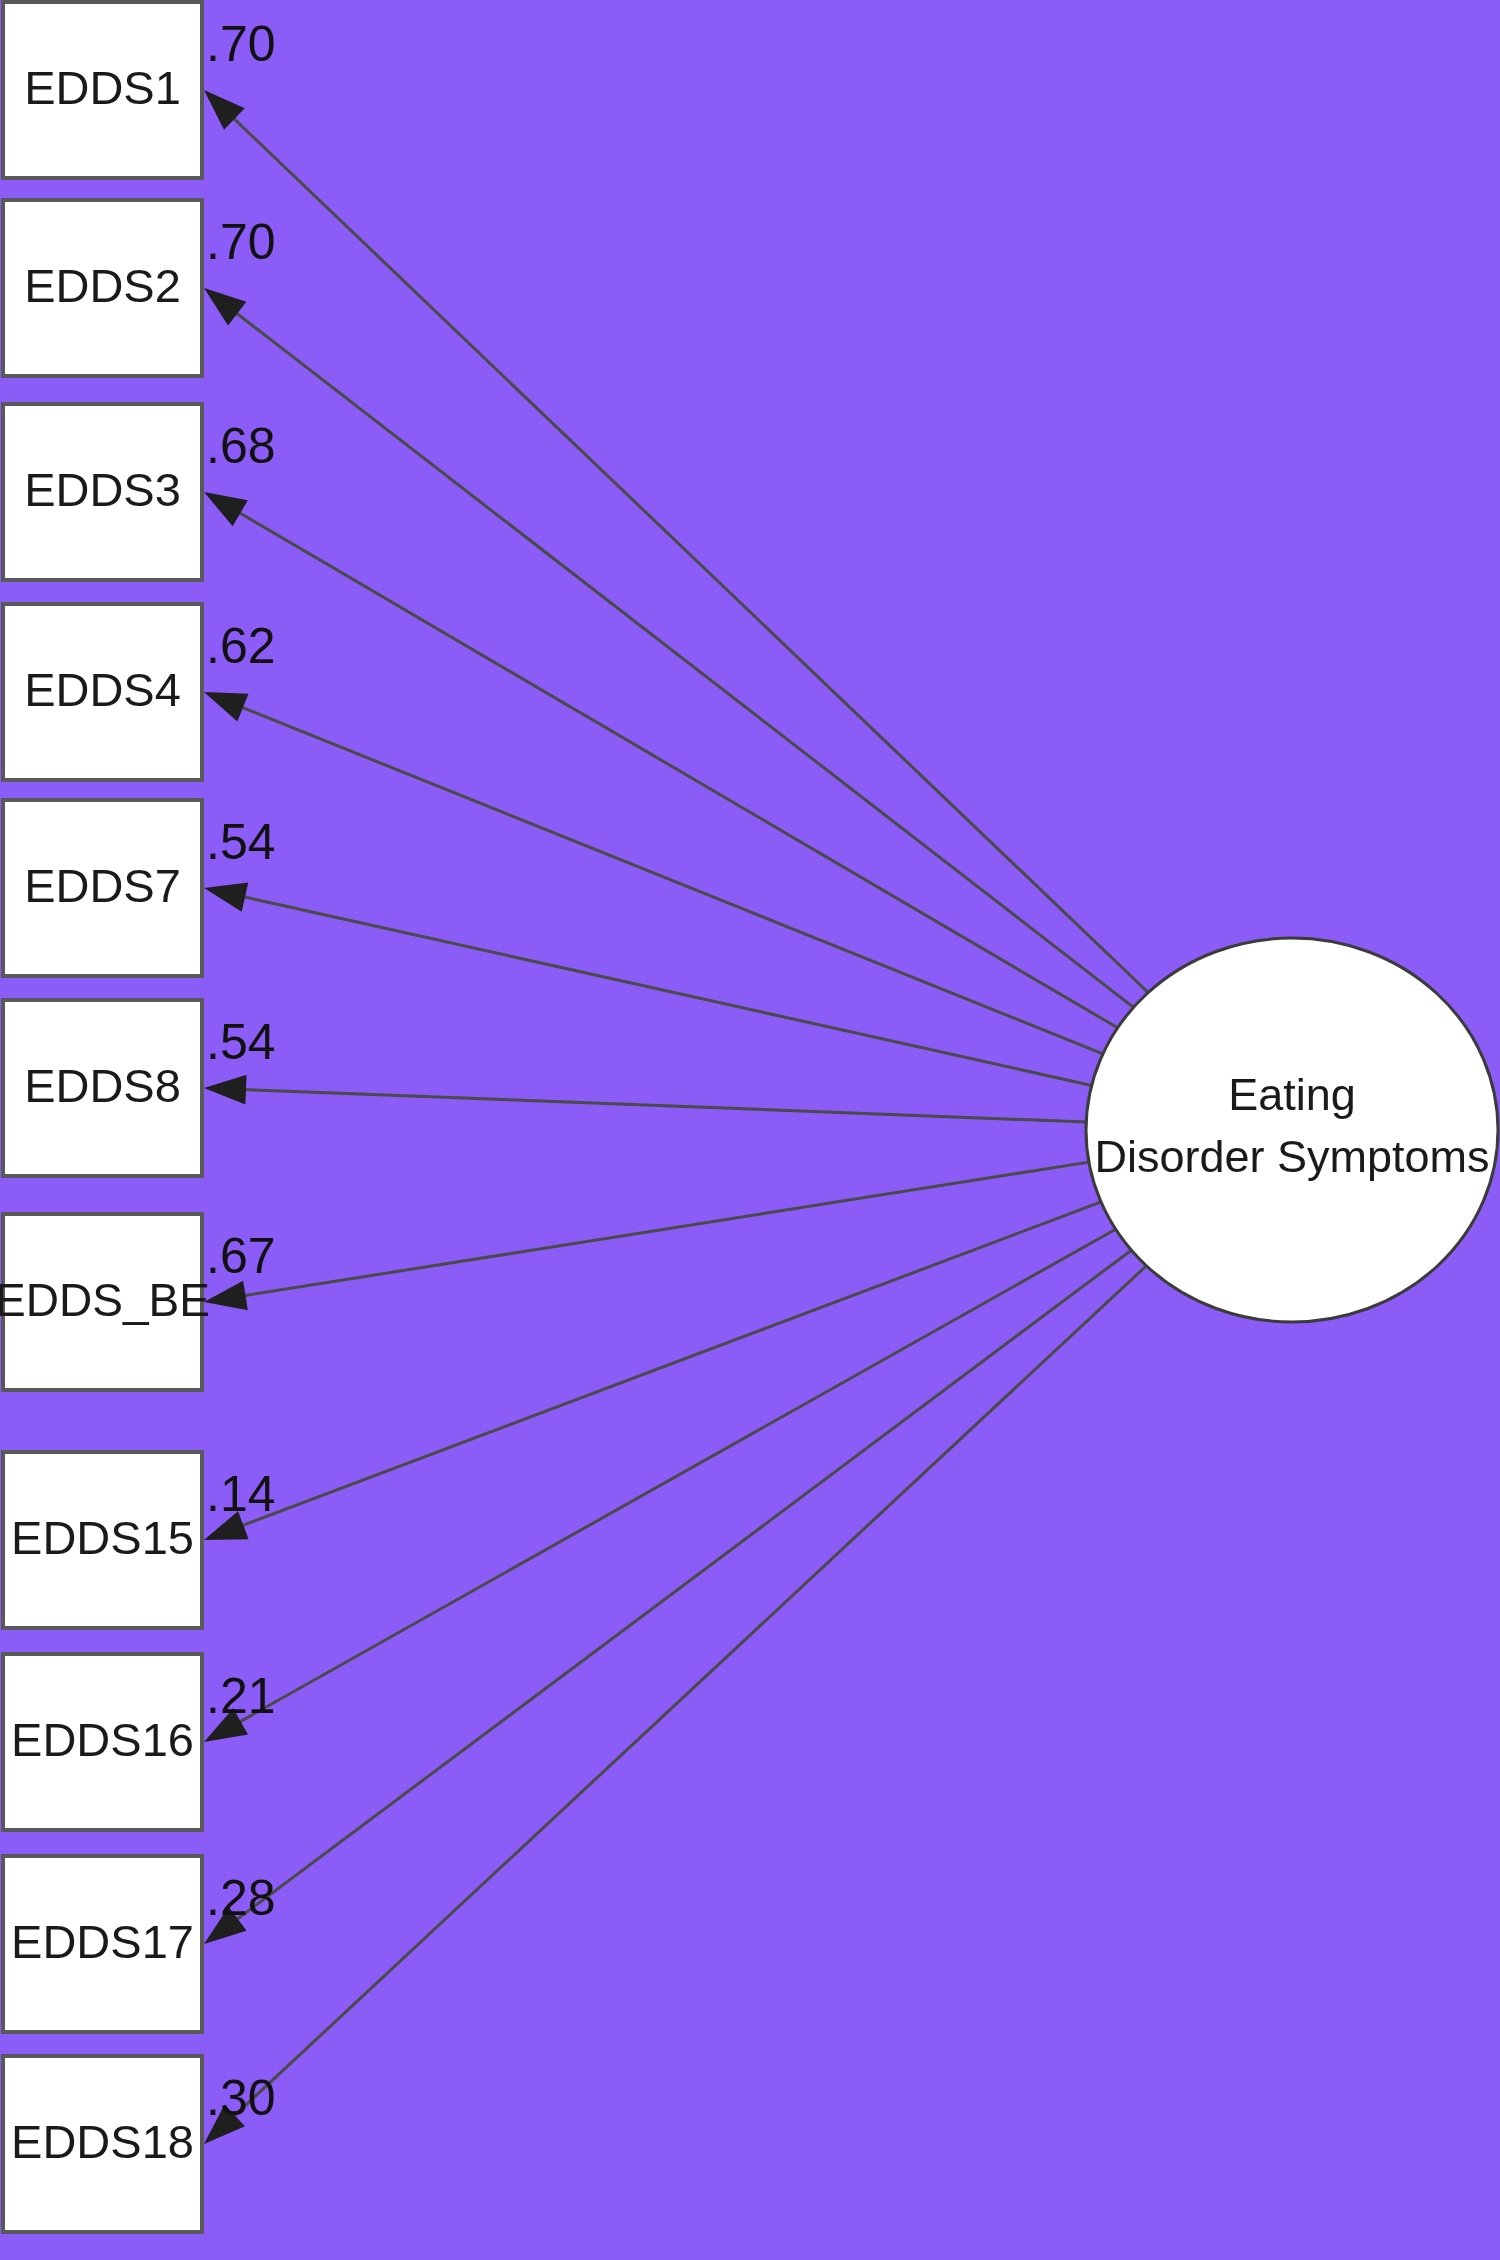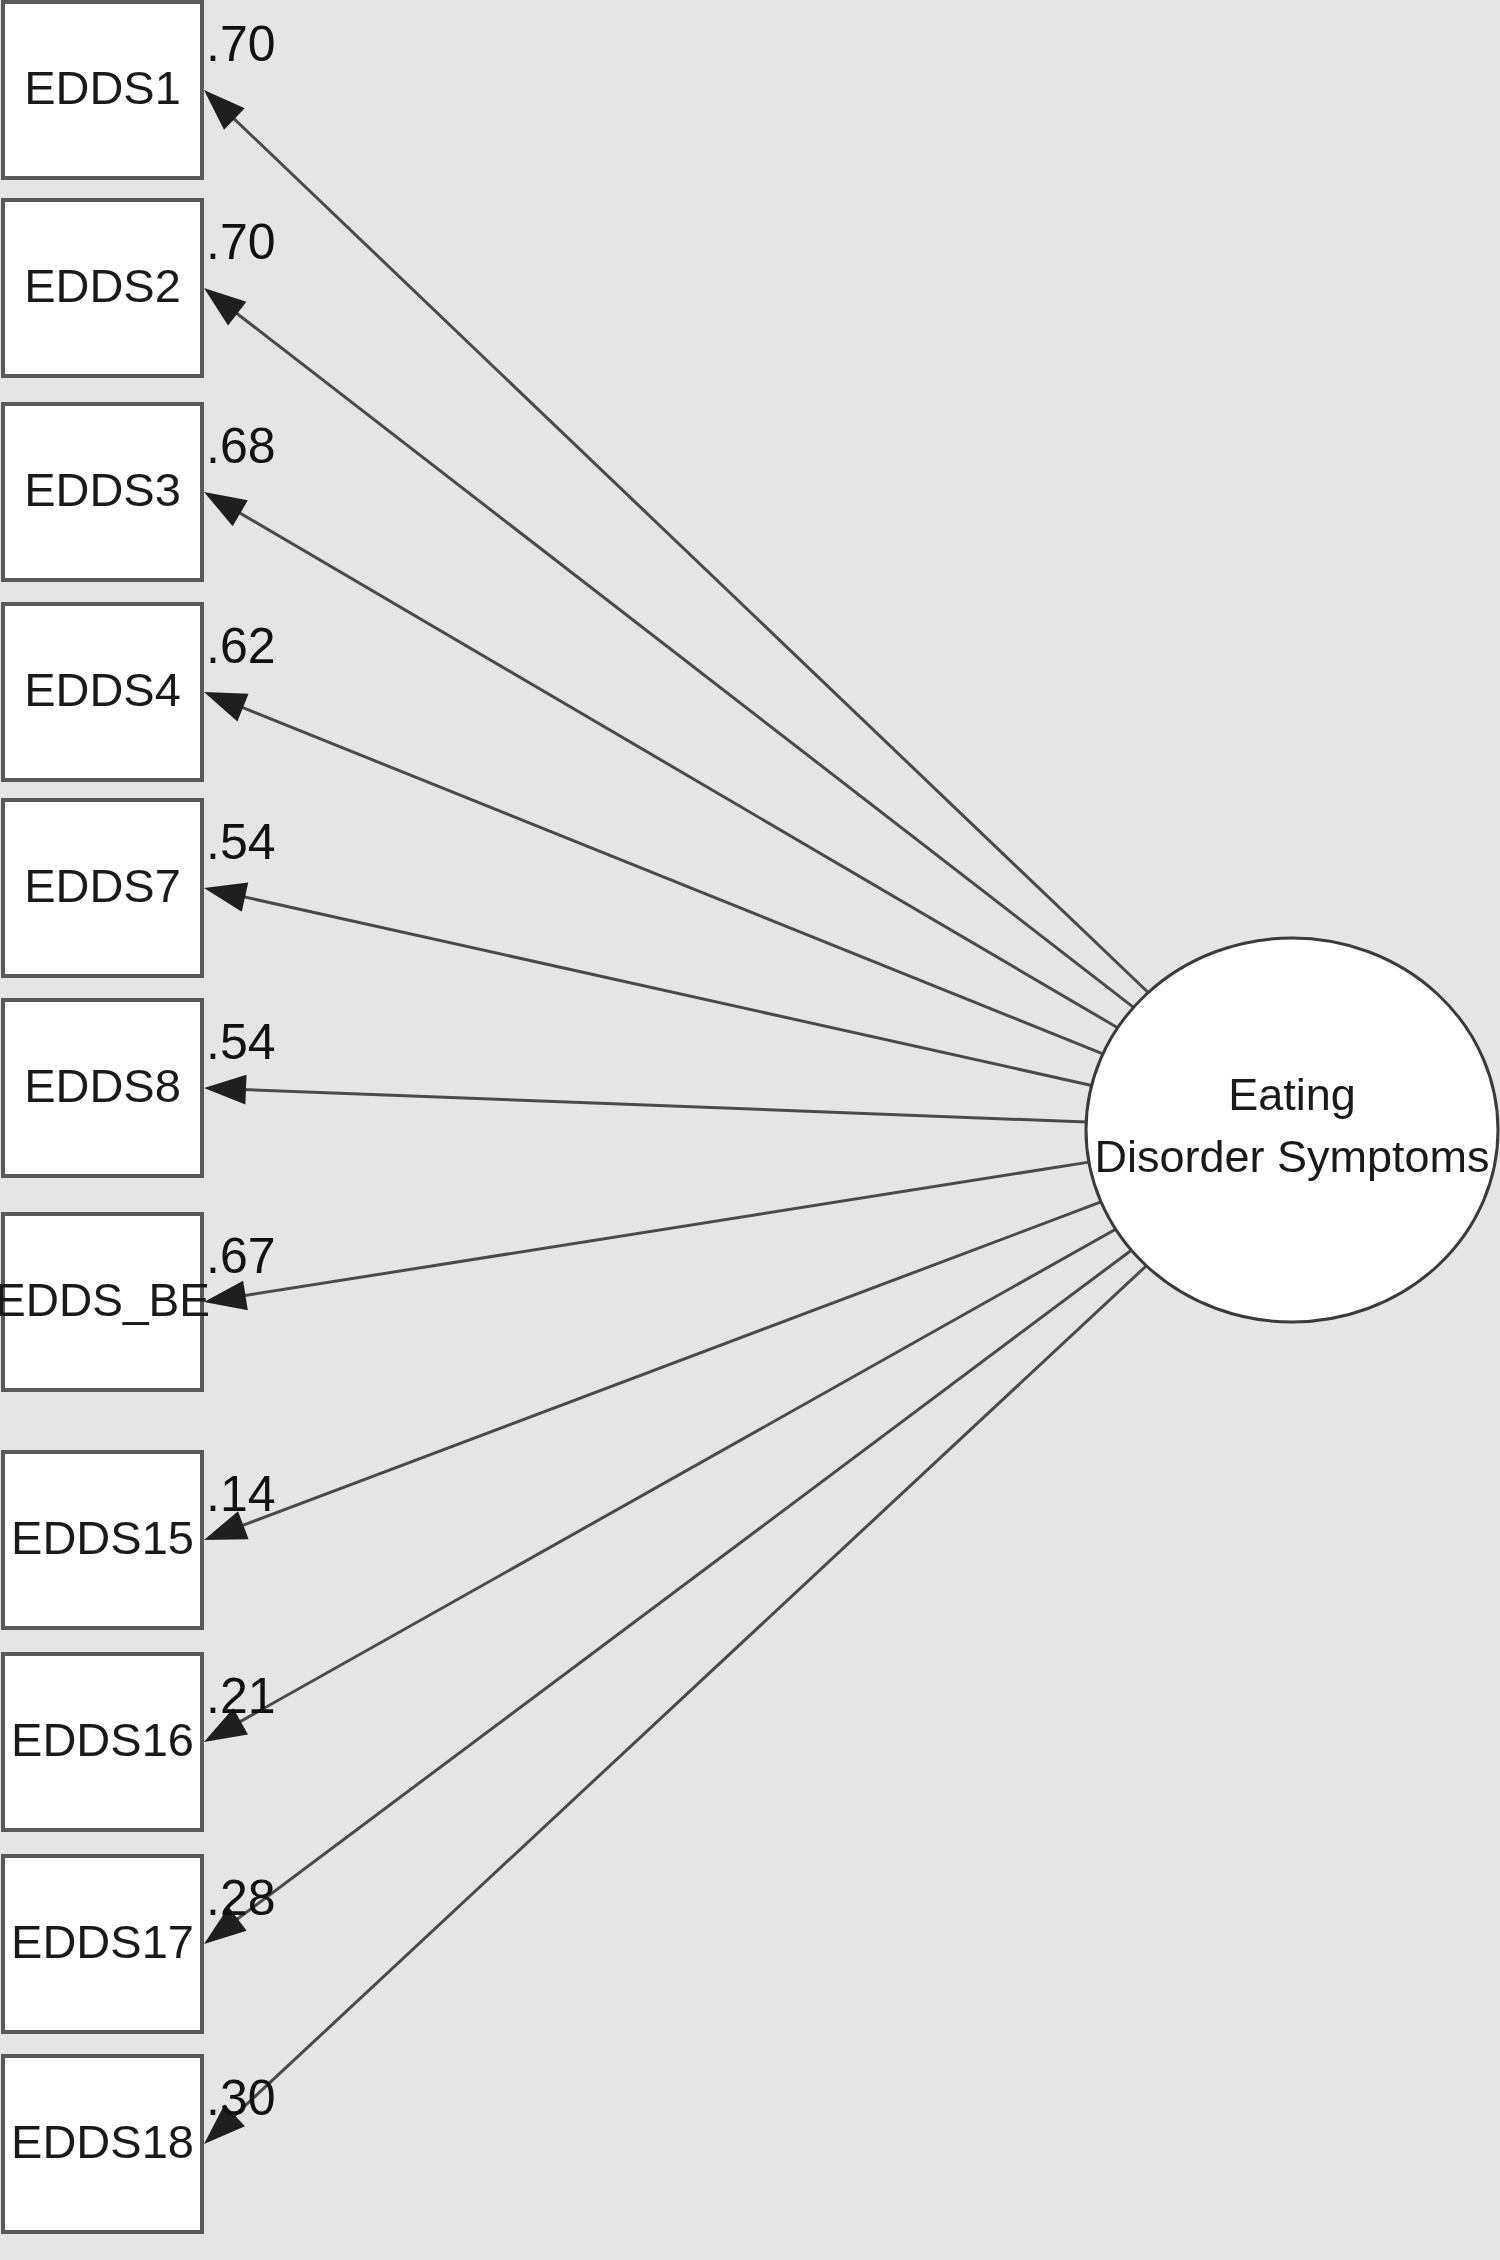--- a/index.html
+++ b/index.html
@@ -8,21 +8,21 @@
     padding: 0;
     background: #ffffff;
   }
   body {
     font-family: "Liberation Sans", sans-serif;
   }
   #diagram-root {
     position: relative;
     width: 1500px;
     height: 2260px;
-    background: #e5e5e5;
+    background: #8b5cf6;
     overflow: hidden;
   }
   #sem-svg {
     position: absolute;
     left: 0;
     top: 0;
     width: 1500px;
     height: 2260px;
     display: block;
   }

